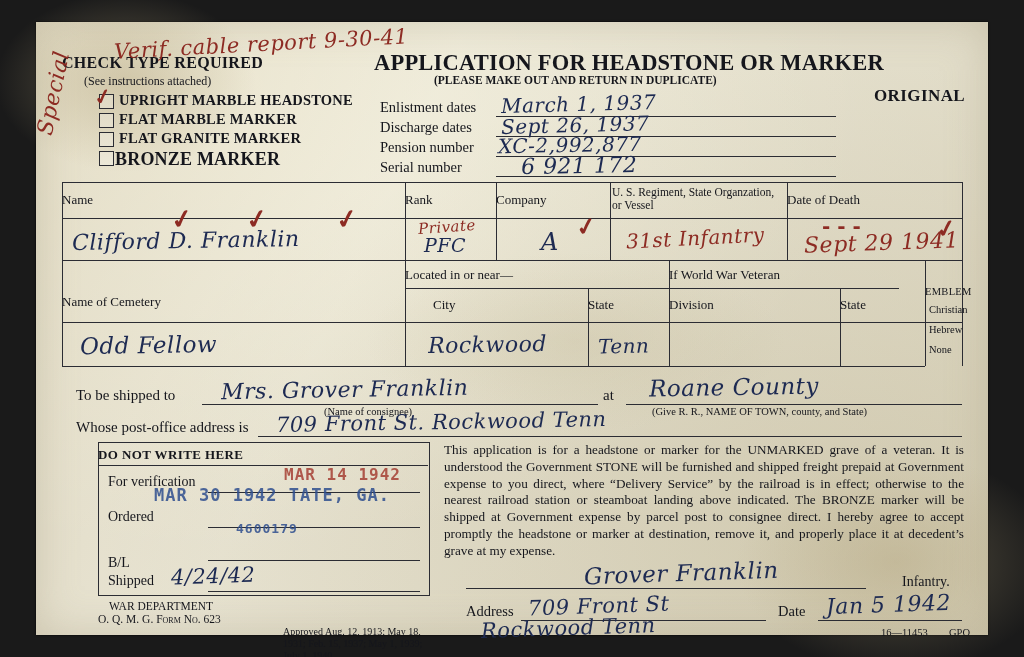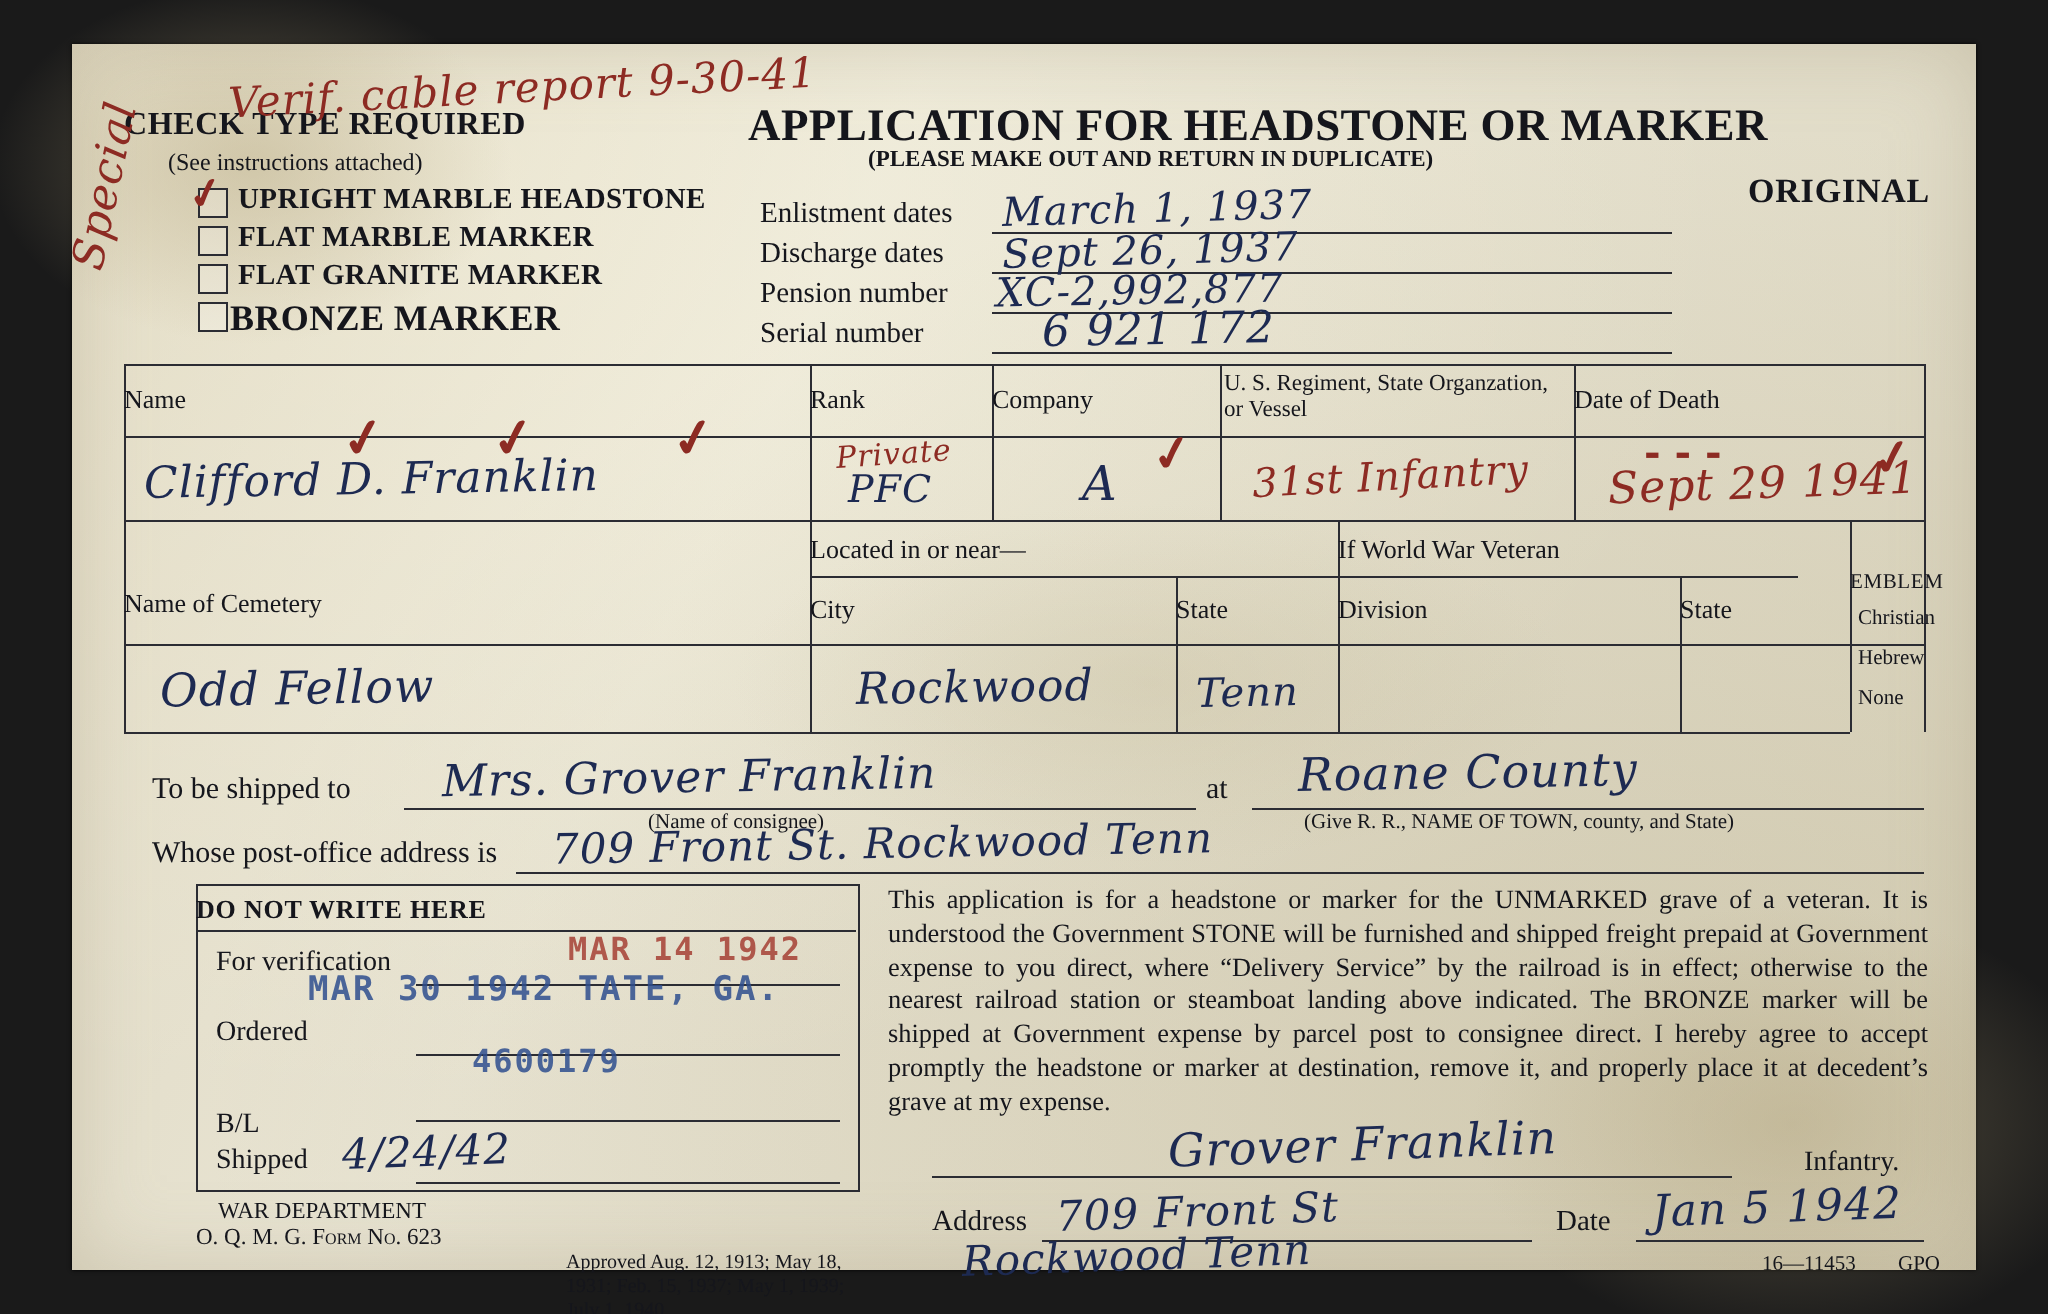--- a/index.html
+++ b/index.html
@@ -118,21 +118,21 @@
     <div class="vline" style="left:26px;top:238px;height:106px;"></div>
     <div class="vline" style="left:369px;top:238px;height:106px;"></div>
     <div class="vline" style="left:552px;top:266px;height:78px;"></div>
     <div class="vline" style="left:633px;top:238px;height:106px;"></div>
     <div class="vline" style="left:804px;top:266px;height:78px;"></div>
     <div class="vline" style="left:889px;top:238px;height:106px;"></div>
     <div class="vline" style="left:926px;top:238px;height:106px;"></div>
 
     <div class="txt ctr" style="left:26px;top:272px;width:343px;font-size:13px;">Name of Cemetery</div>
     <div class="txt ctr" style="left:369px;top:245px;width:264px;font-size:13px;">Located in or near—</div>
-    <div class="txt ctr" style="left:369px;top:275px;width:183px;font-size:13px;">City</div>
+    <div class="txt ctr" style="left:369px;top:275px;width:183px;font-size:13px;padding-left:28px;">City</div>
     <div class="txt ctr" style="left:552px;top:275px;width:81px;font-size:13px;">State</div>
     <div class="txt ctr" style="left:633px;top:245px;width:230px;font-size:13px;">If World War Veteran</div>
     <div class="txt ctr" style="left:633px;top:275px;width:171px;font-size:13px;">Division</div>
     <div class="txt ctr" style="left:804px;top:275px;width:85px;font-size:13px;">State</div>
     <div class="txt ctr" style="left:889px;top:264px;width:37px;font-size:10.5px;letter-spacing:.3px;">EMBLEM</div>
     <div class="txt" style="left:893px;top:282px;font-size:10.5px;">Christian</div>
     <div class="txt" style="left:893px;top:302px;font-size:10.5px;">Hebrew</div>
     <div class="txt" style="left:893px;top:322px;font-size:10.5px;">None</div>
 
     <div class="hw" style="left:44px;top:310px;font-size:23px;transform:rotate(-1deg);">Odd Fellow</div>
@@ -156,21 +156,21 @@
     <div class="txt b ctr" style="left:62px;top:425px;width:330px;font-size:13px;letter-spacing:.4px;">DO NOT WRITE HERE</div>
     <div class="line" style="left:62px;top:443px;width:330px;"></div>
 
     <div class="txt" style="left:72px;top:452px;font-size:14px;">For verification</div>
     <div class="line" style="left:172px;top:470px;width:212px;"></div>
     <div class="stampred" style="left:212px;top:443px;font-size:16px;">MAR 14 1942</div>
 
     <div class="txt" style="left:72px;top:487px;font-size:14px;">Ordered</div>
     <div class="line" style="left:172px;top:505px;width:212px;"></div>
     <div class="stampblue" style="left:118px;top:463px;font-size:17px;">MAR 30 1942 TATE, GA.</div>
-    <div class="stampblue" style="left:200px;top:499px;font-size:16px;">4600179</div>
+    <div class="stampblue" style="left:200px;top:499px;font-size:13px;">4600179</div>
 
     <div class="txt" style="left:72px;top:533px;font-size:14px;">B/L</div>
     <div class="line" style="left:172px;top:538px;width:212px;"></div>
 
     <div class="txt" style="left:72px;top:551px;font-size:14px;">Shipped</div>
     <div class="line" style="left:172px;top:569px;width:212px;"></div>
     <div class="hw" style="left:135px;top:542px;font-size:21px;transform:rotate(-2deg);">4/24/42</div>
 
     <div class="txt" style="left:408px;top:420px;width:520px;white-space:normal;font-size:13.2px;line-height:1.27;text-align:justify;">
       <span>This application is for a headstone or marker for the UNMARKED grave of a veteran.  It is understood the Government STONE will be furnished and shipped freight prepaid at Government expense to you direct, where “Delivery Service” by the railroad is in effect; otherwise to the nearest railroad station or steamboat landing above indicated.  The BRONZE marker will be shipped at Government expense by parcel post to consignee direct.  I hereby agree to accept promptly the headstone or marker at destination, remove it, and properly place it at decedent’s grave at my expense.</span>

